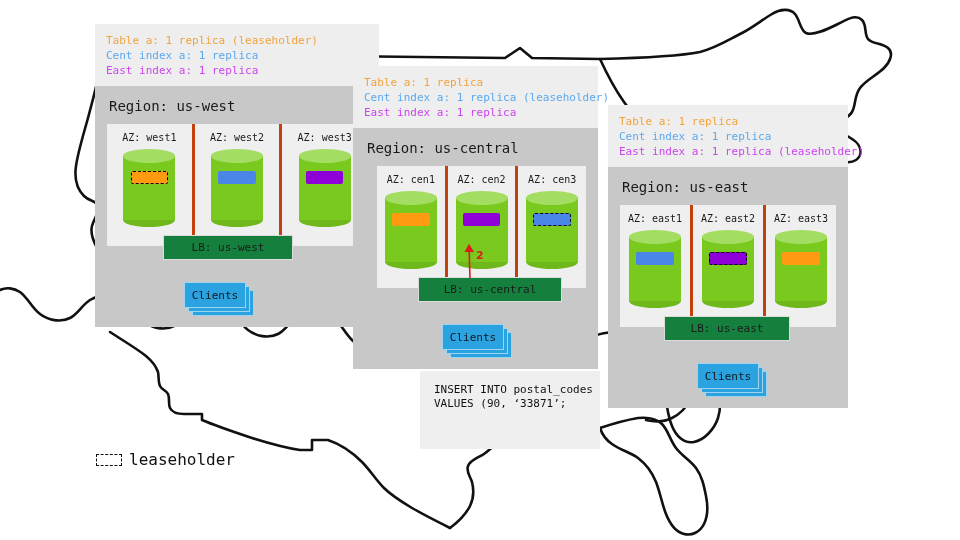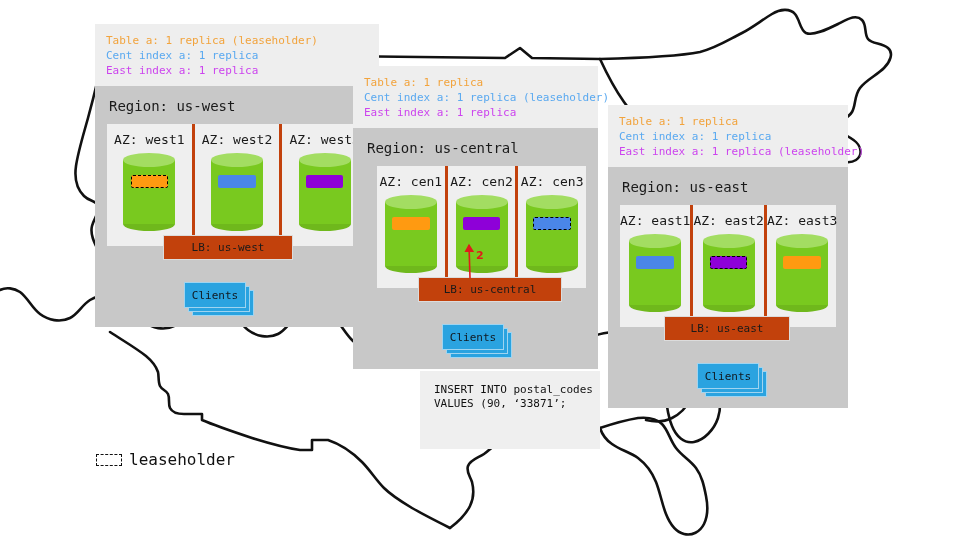--- a/index.html
+++ b/index.html
@@ -39,21 +39,21 @@
     display:flex;
     position:relative;
   }
   .az{
     flex:1 1 0;
     padding:8px 0 12px 0;
     text-align:center;
     position:relative;
   }
   .az + .az{border-left:3px solid #c2410c;}
-  .az-label{font-size:13px;color:#1a1a1a;white-space:pre;display:block;margin-bottom:6px;}
+  .az-label{font-size:10px;color:#1a1a1a;white-space:pre;display:block;margin-bottom:6px;}
 
   
   .cyl{position:relative;margin:0 auto;}
   .cyl .body{
     position:absolute;left:0;right:0;top:7px;bottom:7px;
     background:#79c91f;
   }
   .cyl .top{
     position:absolute;left:0;top:0;width:100%;height:14px;
     border-radius:50%;
@@ -66,21 +66,21 @@
   }
   .band{
     position:absolute;left:14%;width:72%;height:13px;top:22px;
     border-radius:2px;z-index:3;box-sizing:border-box;
   }
   .band.lease{border:1.6px dashed #000;}
 
   
   .lb{
     position:absolute;
-    background:#c2410c;
+    background:#15803d;
     border:1px solid #dcdcdc;
     font-size:11px;color:#1a1a1a;
     padding:5px 12px;
     white-space:pre;
     text-align:center;
     z-index:5;
   }
 
   
   .clients{position:absolute;z-index:4;text-decoration:underline;}

